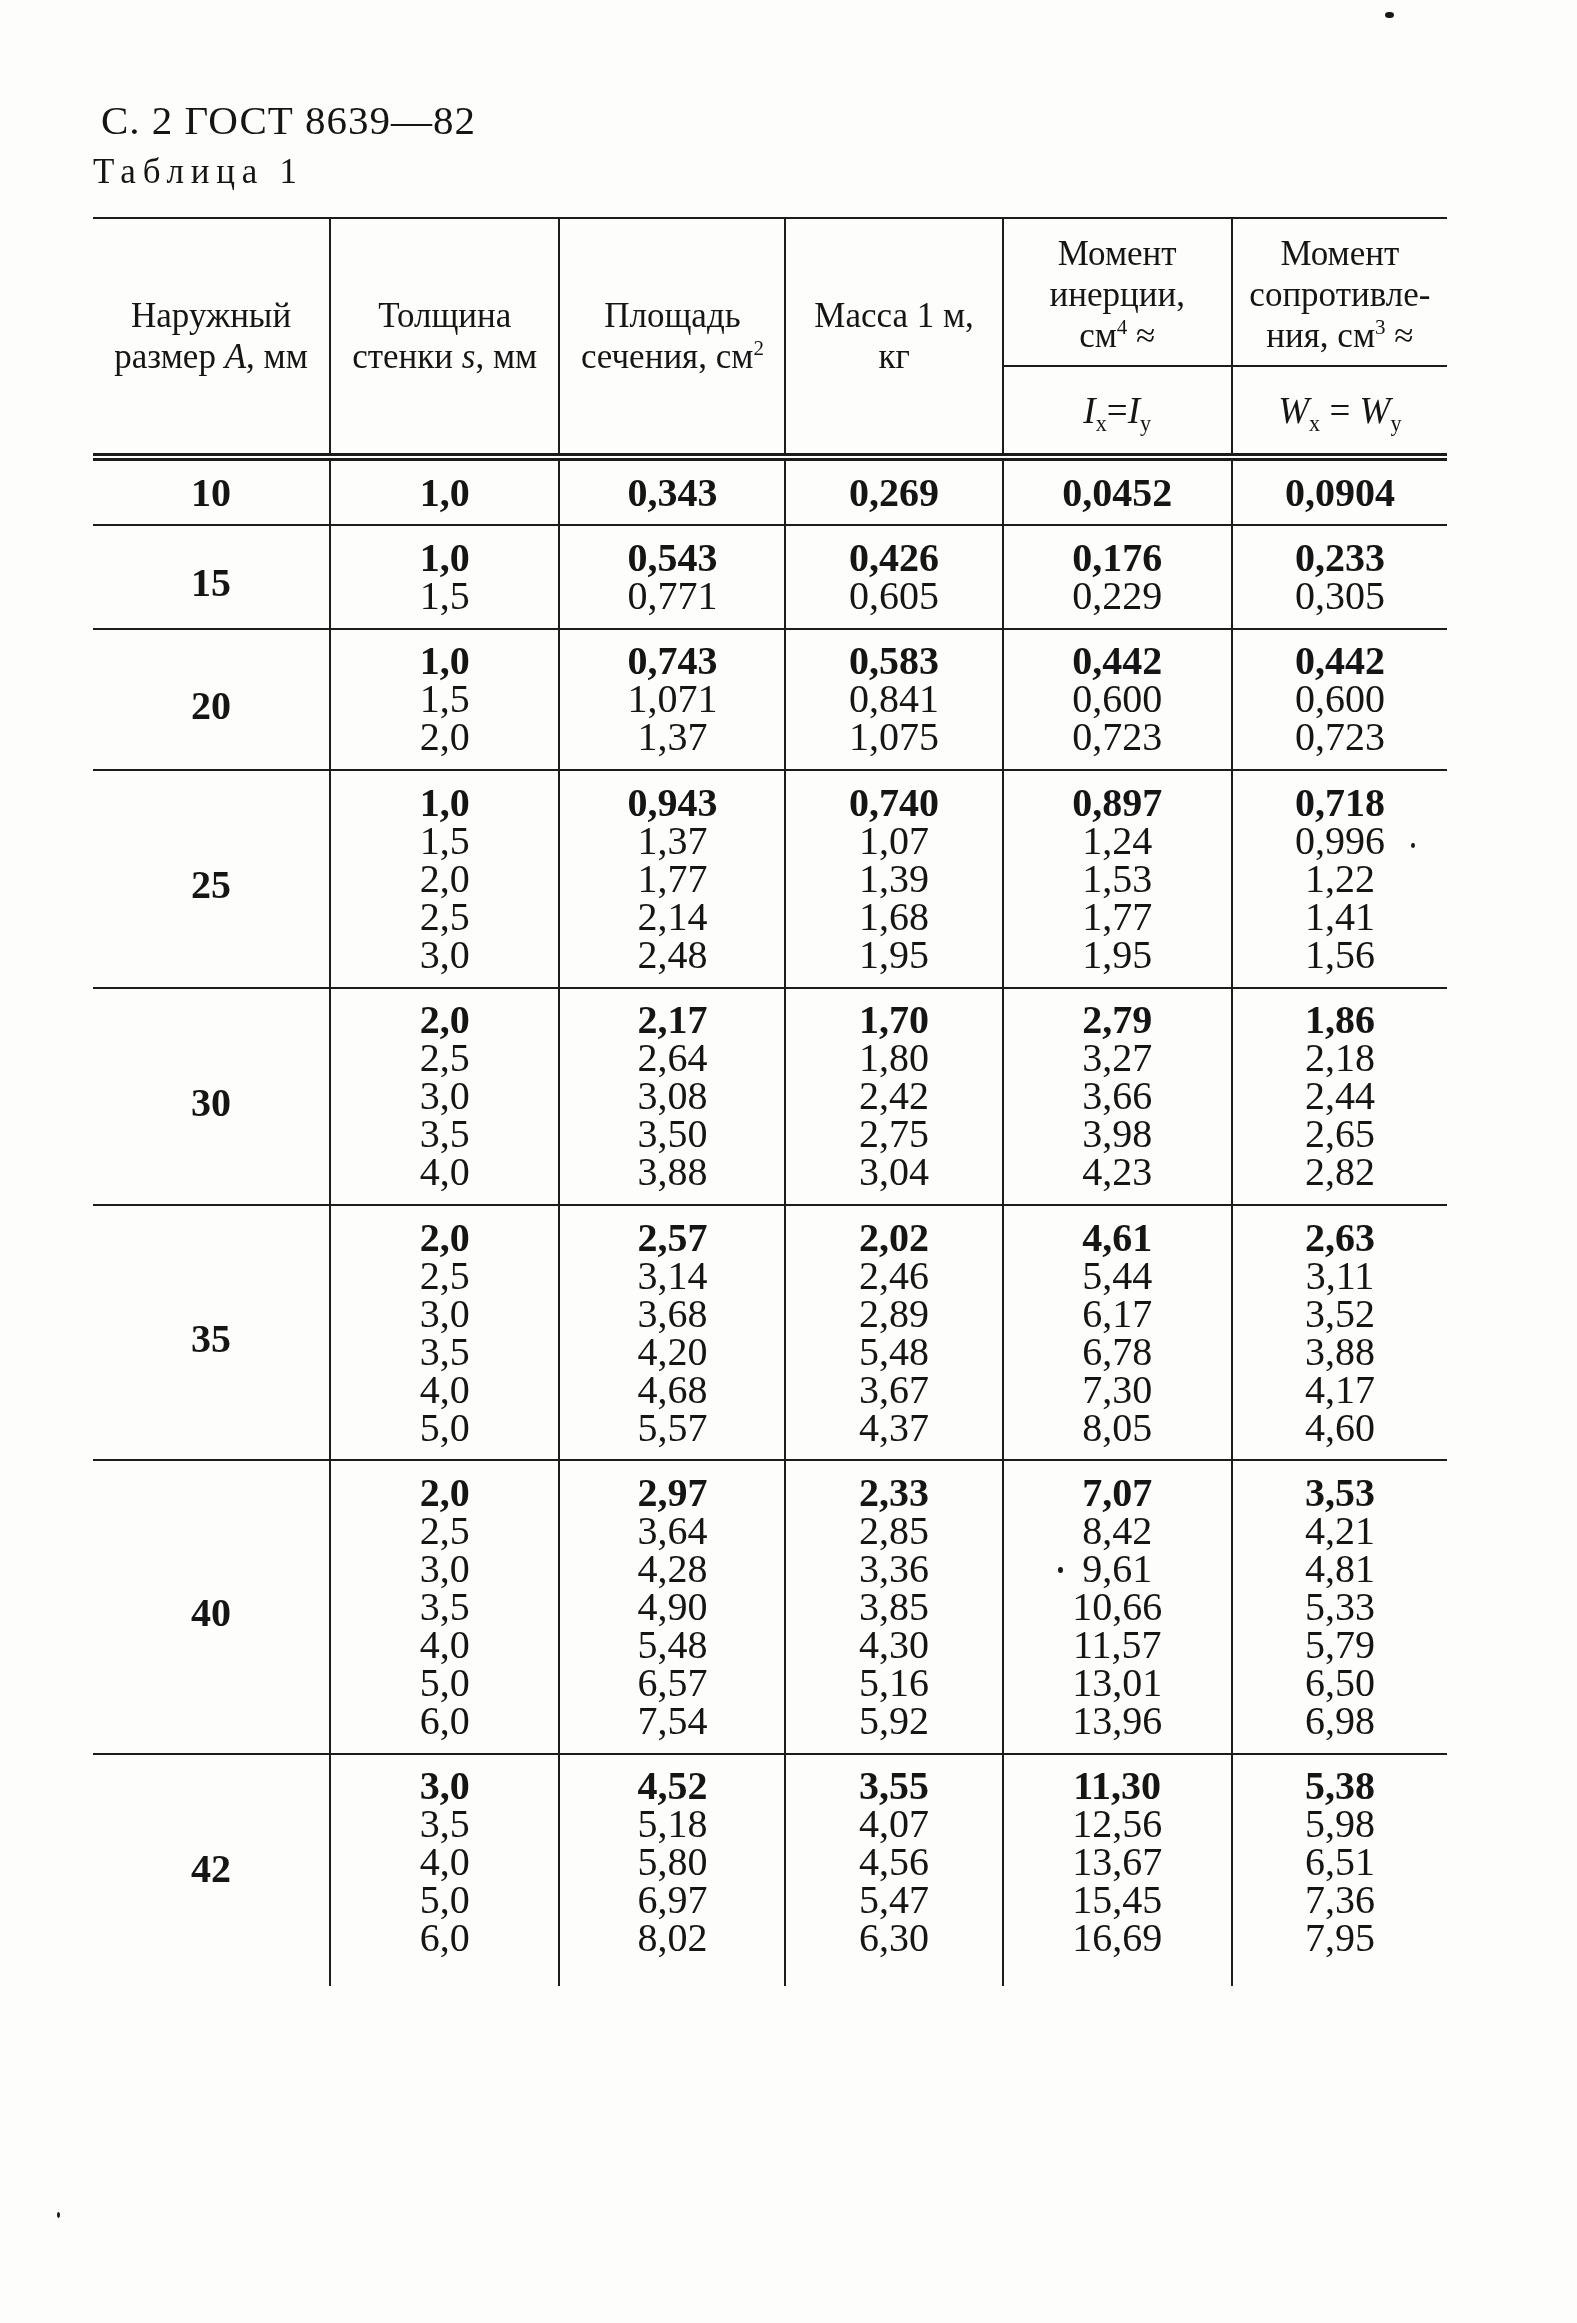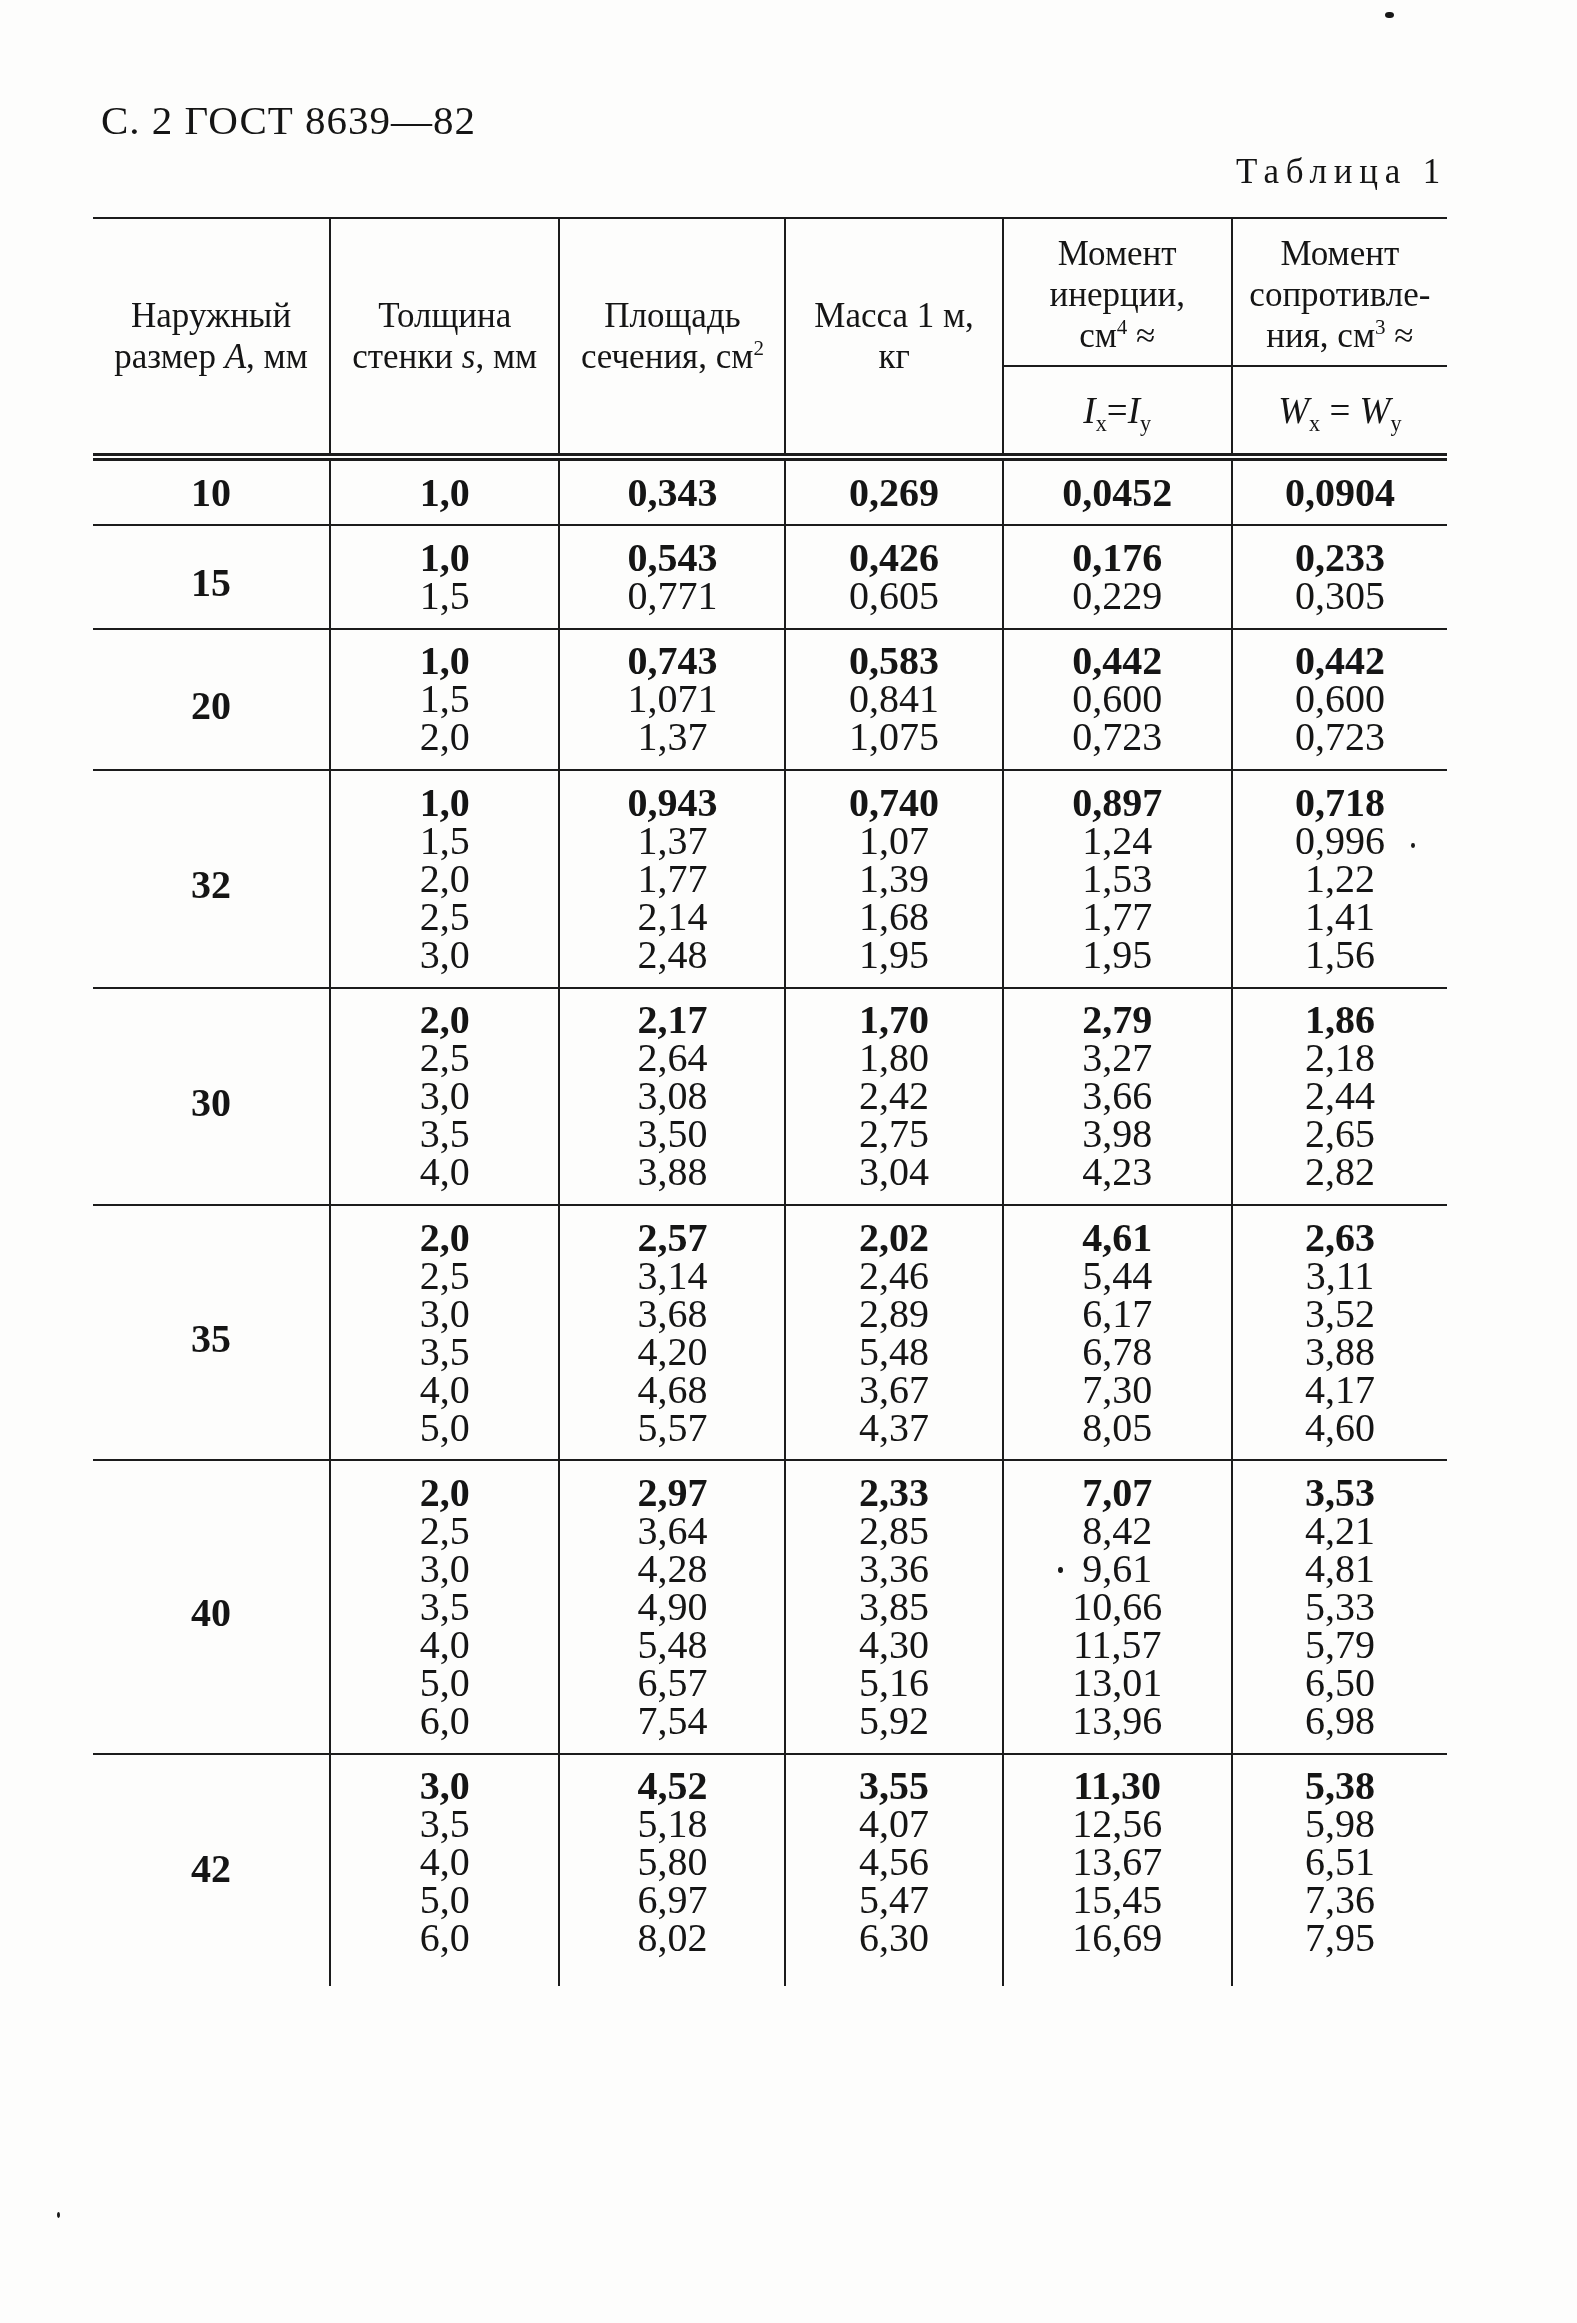--- a/index.html
+++ b/index.html
@@ -20,21 +20,20 @@
     left:101px; top:96px;
     font-size:41px;
     font-weight:normal;
     letter-spacing:1px;
     white-space:nowrap;
   }
   .table-caption{
     position:absolute;
     left:93px; top:152px;
     width:1354px;
-    text-align:right;
     font-size:35px;
     letter-spacing:6.8px;
     white-space:nowrap;
   }
   table.gost{
     position:absolute;
     left:93px; top:217px;
     width:1354px;
     border-collapse:collapse;
     table-layout:fixed;
@@ -175,21 +174,21 @@
         <tr class="g-last">
           <td class="num vr">2,0</td>
           <td class="num vr">1,37</td>
           <td class="num vr">1,075</td>
           <td class="num vr">0,723</td>
           <td class="num">0,723</td>
         </tr>
       </tbody>
       <tbody class="sep">
         <tr class="g-first">
-          <td rowspan="5" class="size-cell vr">32</td>
+          <td rowspan="5" class="size-cell vr">25</td>
           <td class="num vr">1,0</td>
           <td class="num vr">0,943</td>
           <td class="num vr">0,740</td>
           <td class="num vr">0,897</td>
           <td class="num">0,718</td>
         </tr>
         <tr>
           <td class="num vr">1,5</td>
           <td class="num vr">1,37</td>
           <td class="num vr">1,07</td>

